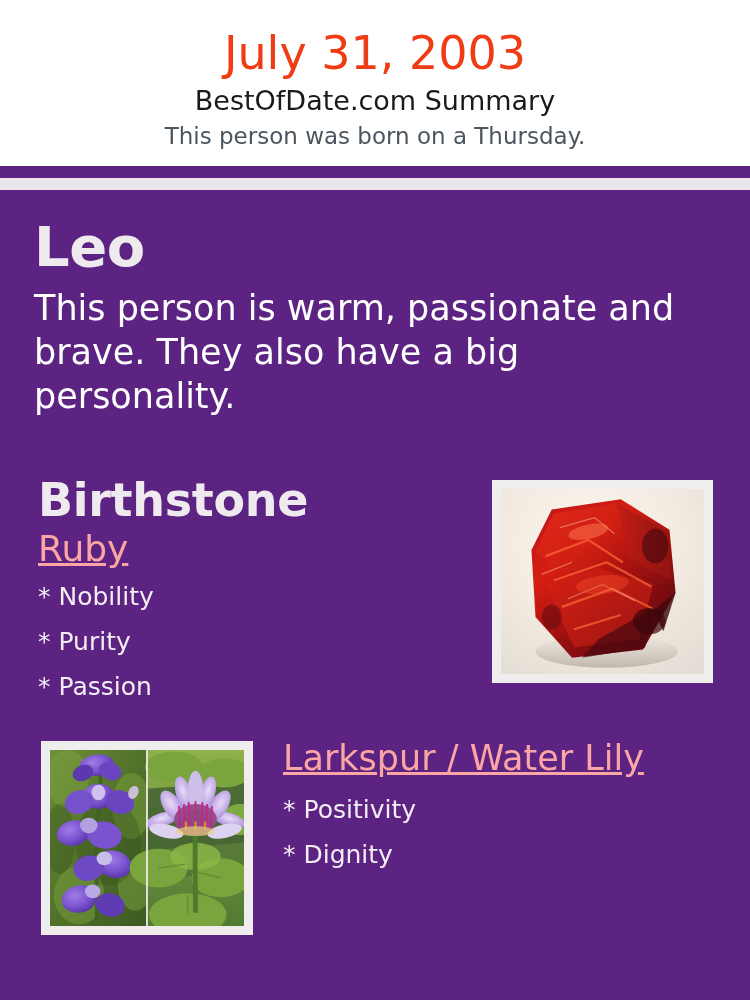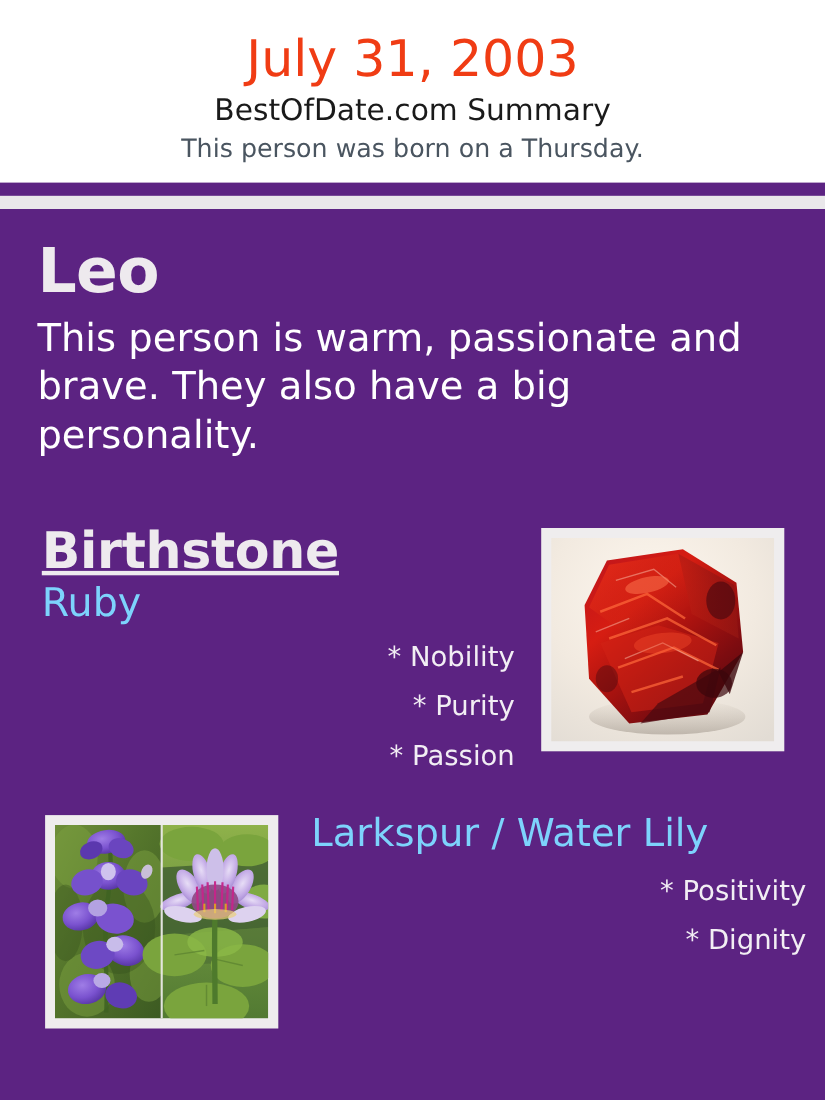--- a/index.html
+++ b/index.html
@@ -105,35 +105,34 @@
     left: 38px; top: 284px;
     width: 430px;
   }
   .section-heading {
     margin: 0;
     font-size: 46px;
     font-weight: bold;
     line-height: 52px;
     color: #eeeaee;
     letter-spacing: -0.3px;
-    text-decoration: underline;
   }
   .section-sub {
     margin: 0;
     padding-top: 2px;
     font-size: 36px;
     font-weight: 400;
     line-height: 42px;
-    color: #7dd3fc;
+    color: #fca5a5;
+    text-decoration: underline;
   }
   .trait-list {
     margin: 0;
     padding: 4px 0 0 0;
     list-style: none;
-    text-align: right;
   }
   .trait-list li {
     font-size: 25px;
     font-weight: 400;
     line-height: 45px;
     color: #f2eef4;
   }
 
   
   .birthflower {

